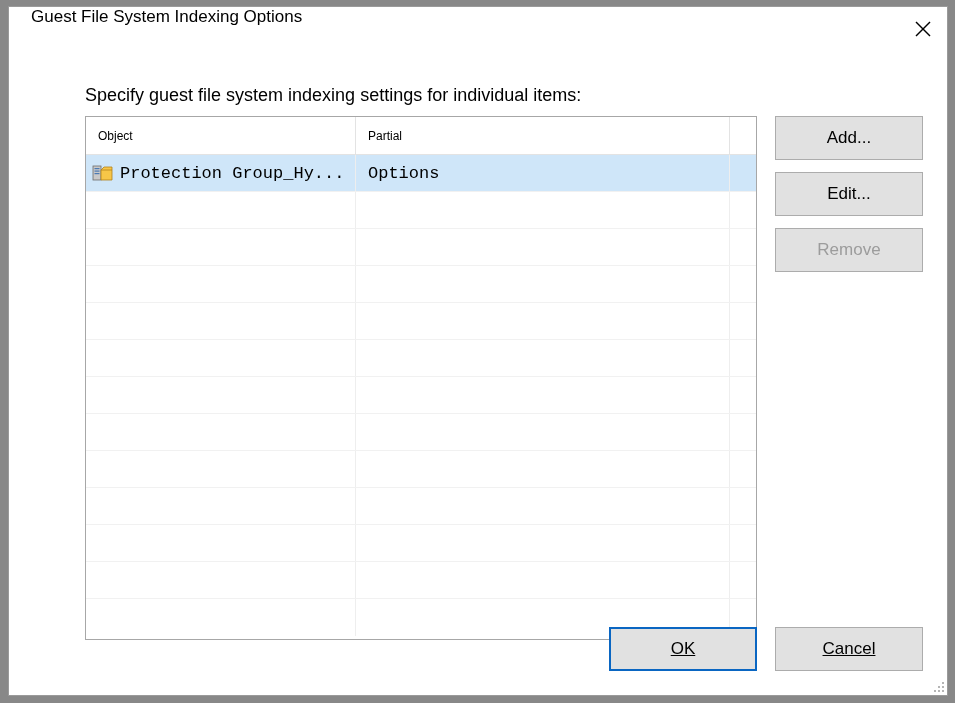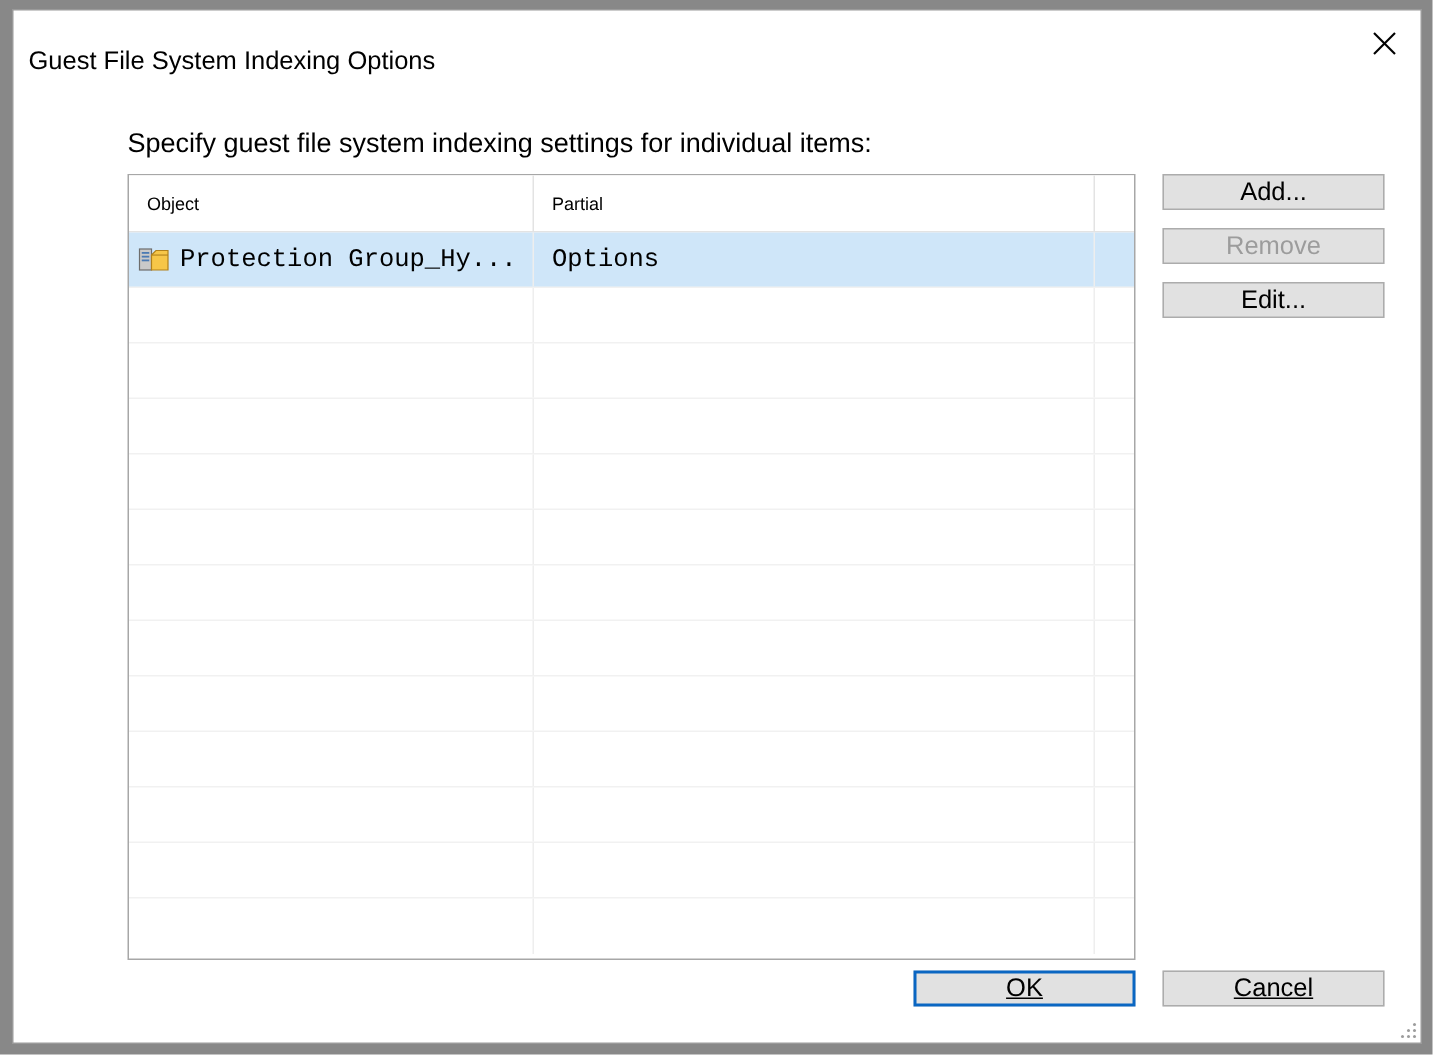--- a/index.html
+++ b/index.html
@@ -17,22 +17,22 @@
     left: 8px;
     top: 6px;
     width: 940px;
     height: 690px;
     background: #ffffff;
     border: 1px solid #9a9a9a;
   }
   .titlebar {
     height: 44px;
     display: flex;
-    align-items: flex-end;
-    padding-left: 10px;
+    align-items: flex-start;
+    padding-left: 22px;
     gap: 11px;
   }
   .titlebar-title {
     font-size: 17px;
     color: #000;
   }
   .titlebar-close {
     margin-left: auto;
     width: 48px;
     height: 44px;
@@ -109,21 +109,21 @@
     margin-right: 6px;
     flex-shrink: 0;
   }
   .side-buttons {
     display: flex;
     flex-direction: column;
     gap: 12px;
   }
   .btn {
     width: 148px;
-    height: 24px;
+    height: 44px;
     background: #e1e1e1;
     border: 1px solid #acacac;
     font-size: 17px;
     color: #000;
     display: flex;
     align-items: center;
     justify-content: center;
     font-family: inherit;
     cursor: pointer;
   }
@@ -251,22 +251,22 @@
           <div class="tr" style="border-bottom:none;">
               <div class="td col-object"></div>
               <div class="td col-indexing"></div>
               <div class="td col-extra"></div>
             </div>
         </div>
       </div>
 
       <div class="side-buttons">
         <button class="btn">Add...</button>
+        <button class="btn">Edit...</button>
         <button class="btn" disabled="">Remove</button>
-        <button class="btn">Edit...</button>
       </div>
     </div>
   </div>
 
   <div class="footer">
     <button class="btn ok">OK</button>
     <button class="btn">Cancel</button>
   </div>
 
   <svg class="resize-grip" viewBox="0 0 16 16">

